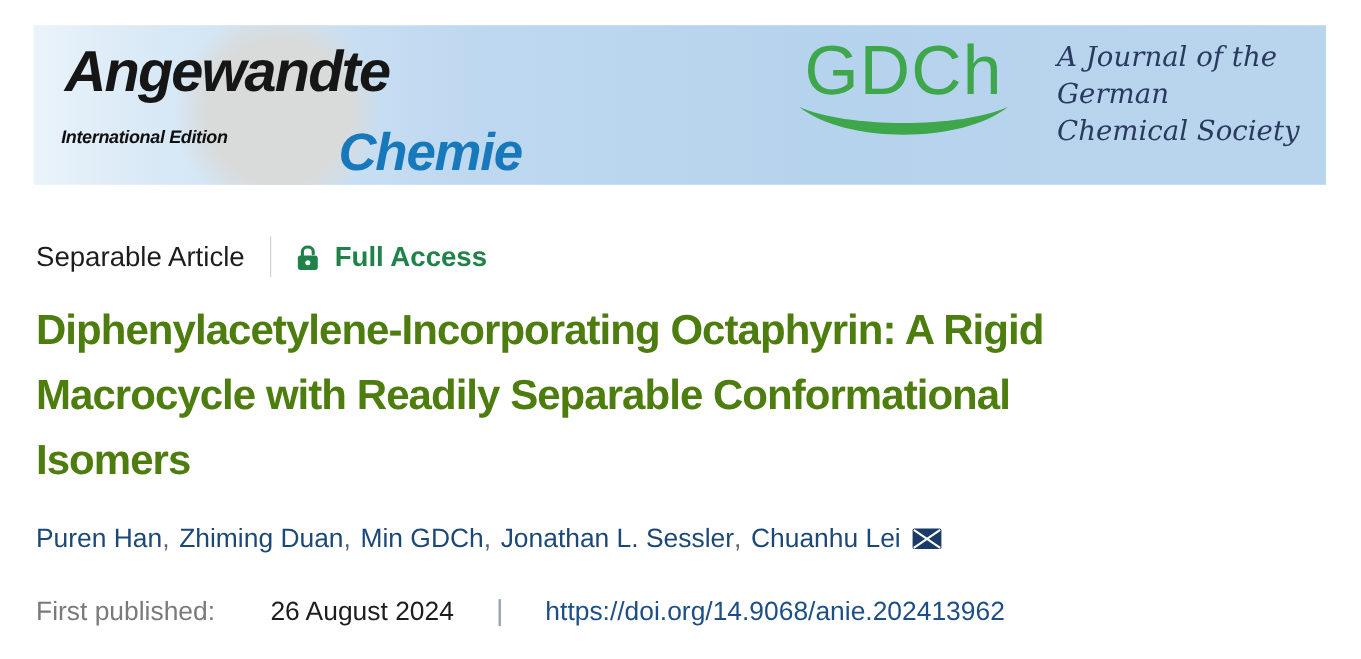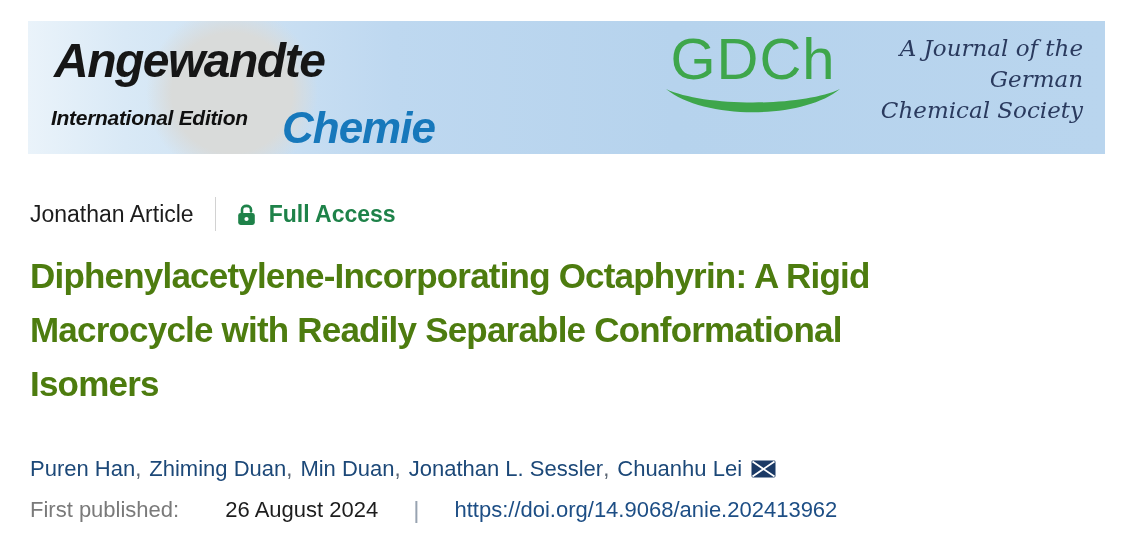--- a/index.html
+++ b/index.html
@@ -18,34 +18,34 @@
   .banner-circle {
     position:absolute; left:118px; top:-14px; width:172px; height:172px; border-radius:50%;
     background:radial-gradient(closest-side, #d9dbda 0%, #d9dbda 70%, rgba(217,219,218,0) 100%);
   }
   .angewandte {
     position:absolute; left:26px; top:12px;
     font-style:italic; font-weight:800; font-size:48px; letter-spacing:-1.5px; color:#161616;
   }
   .intl-edition {
     position:absolute; left:23px; top:85px;
-    font-style:italic; font-weight:700; font-size:21px; letter-spacing:-0.3px; color:#101010;
+    font-style:italic; font-weight:700; font-size:15px; letter-spacing:-0.3px; color:#101010;
   }
   .chemie {
     position:absolute; left:254px; top:63px;
     font-style:italic; font-weight:700; font-size:44px; letter-spacing:-1px; color:#1778bb;margin-top:19px;
   }
   .gdch-block { position:absolute; left:617px; top:8px; width:216px; text-align:center; }
   .gdch-text {
     font-size:58px; font-weight:400; letter-spacing:1px; color:#3ea64b; line-height:60px;
     font-family:"Liberation Sans", sans-serif;
   }
   .gdch-bowl { display:block; margin:-2px auto 0 auto; }
   .tagline {
-    position:absolute; right:22px; top:12px; text-align:right;
+    position:absolute; right:22px; top:12px; text-align:left;
     font-family:"DejaVu Serif", serif; font-style:italic;
     font-size:23px; line-height:31px; color:#2a3a5e;
   }
 
   
   .meta-row {
     position:absolute; left:30px; top:196px; height:36px;
     display:flex; align-items:center;
   }
   .type-label { font-size:23px; color:#1c1c1c; }
@@ -56,21 +56,21 @@
   
   .title-block { position:absolute; left:30px; top:249px; width:1080px; }
   .title-line {
     font-size:35px; line-height:54px; font-weight:700; color:#4d7c0f;
     letter-spacing:-0.8px; white-space:nowrap;
   }
 
   
   .authors-row {
     position:absolute; left:30px; top:436px; font-size:22px;
-    display:flex; align-items:center; white-space:pre;margin-top:20px;
+    display:flex; align-items:center; white-space:pre;
   }
   .author-link { color:#1c4878; text-decoration:none; cursor:pointer; }
   .author-sep { color:#5a6573; margin-right:8px; }
   .email-icon { display:inline-block; margin-left:9px; vertical-align:-2px; }
 
   
   .pub-row {
     position:absolute; left:30px; top:496px; font-size:22px;
     display:flex; align-items:center; white-space:pre;gap:20px;
   }
@@ -99,40 +99,40 @@
     </div>
 
     <div class="tagline">
       <div>A Journal of the</div>
       <div>German</div>
       <div>Chemical Society</div>
     </div>
   </div>
 
   <div class="meta-row">
-    <span class="type-label">Jonathan Article</span>
+    <span class="type-label">Separable Article</span>
     <span class="meta-divider"></span>
     <svg class="lock-icon" width="23" height="26" viewBox="0 0 23 26">
       <path d="M7 12 V8.6 C7 3.6 16 3.6 16 8.6 V10.4" fill="none" stroke="#1e8249" stroke-width="2.6" stroke-linecap="round"></path>
       <rect x="3.2" y="12" width="16.6" height="12" rx="2.4" fill="#1e8249"></rect>
       <circle cx="11.5" cy="18" r="2.1" fill="#ffffff"></circle>
     </svg>
     <span class="access-label">Full Access</span>
   </div>
 
   <div class="title-block">
     <div class="title-line">Diphenylacetylene-Incorporating Octaphyrin: A Rigid</div>
     <div class="title-line">Macrocycle with Readily Separable Conformational</div>
     <div class="title-line">Isomers</div>
   </div>
 
   <div class="authors-row">
     <a class="author-link">Puren Han</a><span class="author-sep">,</span>
     <a class="author-link">Zhiming Duan</a><span class="author-sep">,</span>
-    <a class="author-link">Min Duan</a><span class="author-sep">,</span>
+    <a class="author-link">Min GDCh</a><span class="author-sep">,</span>
     <a class="author-link">Jonathan L. Sessler</a><span class="author-sep">,</span>
     <a class="author-link">Chuanhu Lei</a>
     <svg class="email-icon" width="25" height="18" viewBox="0 0 25 18">
       <rect x="0.5" y="0.5" width="24" height="17" rx="1.4" fill="#1b3a66"></rect>
       <path d="M1.5 1.5 L23.5 16.5 M23.5 1.5 L1.5 16.5" stroke="#ffffff" stroke-width="1.8" fill="none"></path>
     </svg>
   </div>
 
   <div class="pub-row">
     <span class="pub-label">First published:</span>

